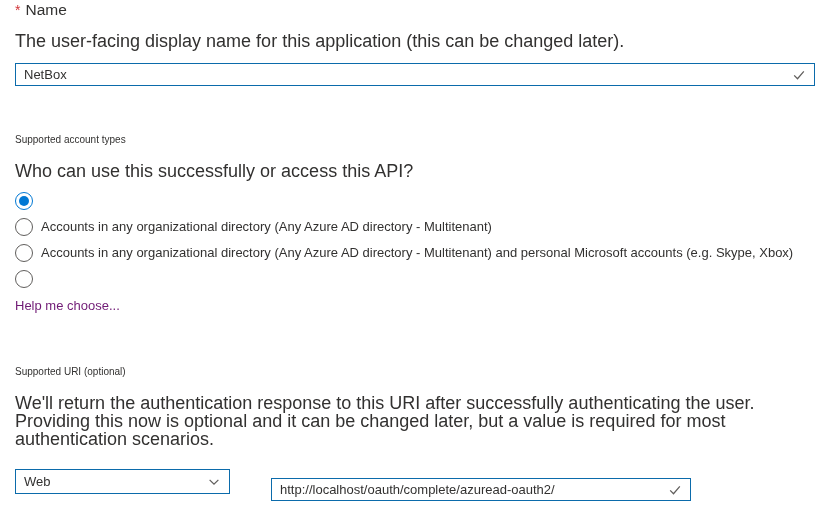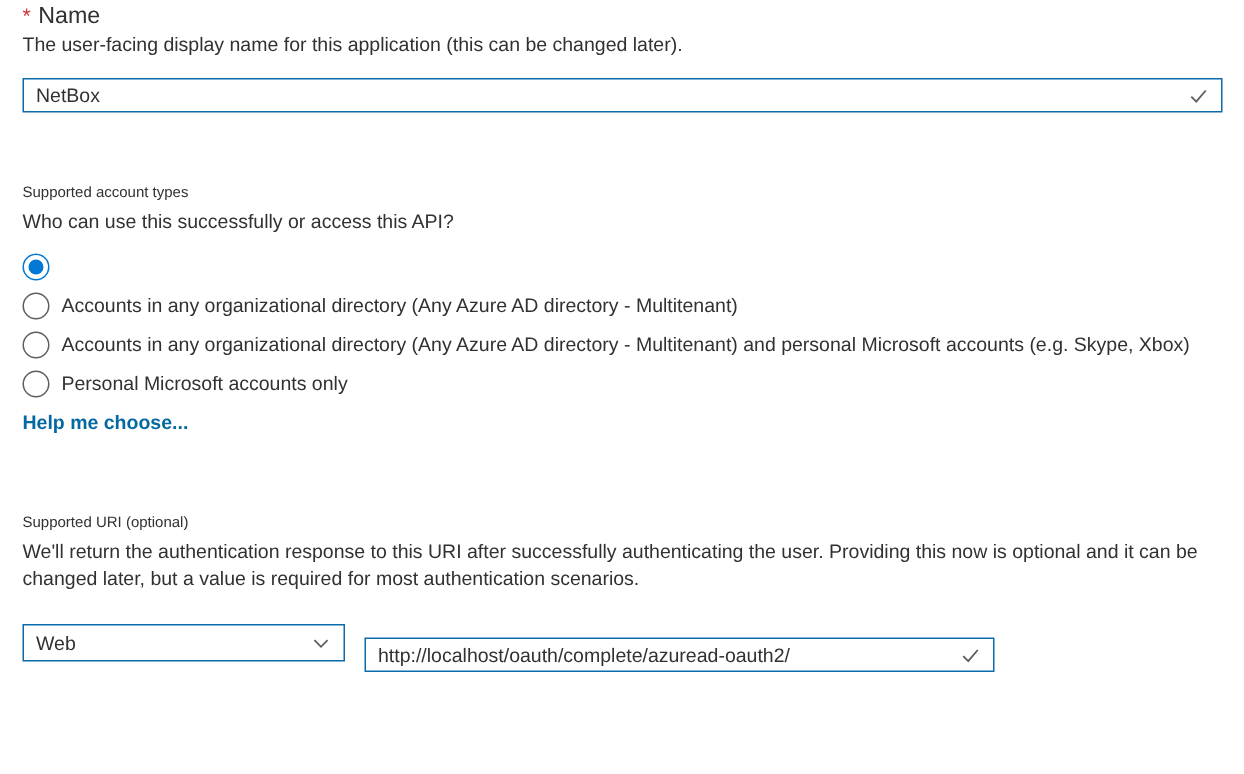--- a/index.html
+++ b/index.html
@@ -18,21 +18,22 @@
     font-size: 15.5px;
     line-height: 20px;
     color: #323130;
   }
   .required {
     color: #d13438;
     margin-right: 5px;
     font-size: 14px;
   }
   .desc {
-    font-size: 13px;
+    margin-top: 12px;
+    font-size: 18px;
     line-height: 18px;
     color: #323130;
     max-width: 802px;
   }
 
   .input-wrap {
     margin-top: 13px;
     height: 23px;
     border: 1px solid #0b6bab;
     display: flex;
@@ -90,30 +91,30 @@
   .radio-label {
     margin-left: 8px;
     font-size: 13px;
     line-height: 18px;
     white-space: nowrap;
   }
 
   .link {
     display: inline-block;
     font-size: 13px;
-    color: #0369a1;
+    color: #701a75;
     text-decoration: none;
     cursor: pointer;
-    font-weight: bold;
   }
 
   .uri-row {
     margin-top: 14px;
     display: flex;
     align-items: center;
+    gap: 28px;
   }
   .select-wrap {
     width: 215px;
     height: 25px;
     border: 1px solid #0b6bab;
     display: flex;
     align-items: center;
     padding: 0 8px;
     cursor: pointer;
     background: #fff;
@@ -167,21 +168,20 @@
       <div class="radio-row">
         <span class="radio">
             <span class="dot"></span>
           </span>
         <span class="radio-label">Accounts in any organizational directory (Any Azure AD directory - Multitenant) and personal Microsoft accounts (e.g. Skype, Xbox)</span>
       </div>
       <div class="radio-row">
         <span class="radio">
             <span class="dot"></span>
           </span>
-        <span class="radio-label">Personal Microsoft accounts only</span>
       </div>
     </div>
 
     <a class="link">Help me choose...</a>
   </div>
 
   <div class="sect-redirect">
     <div class="section-title">Supported URI (optional)</div>
     <div class="desc">We'll return the authentication response to this URI after successfully authenticating the user. Providing this now is optional and it can be changed later, but a value is required for most authentication scenarios.</div>
 

